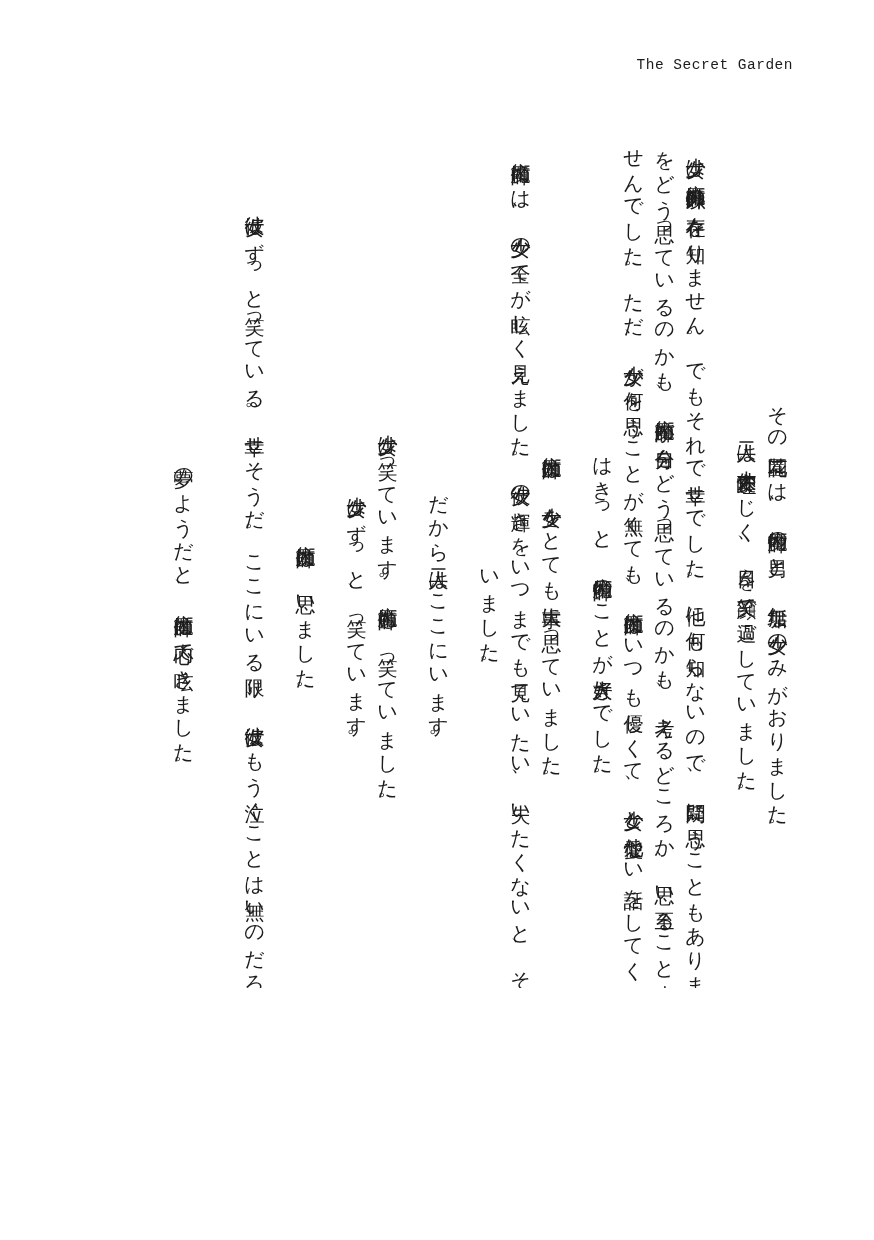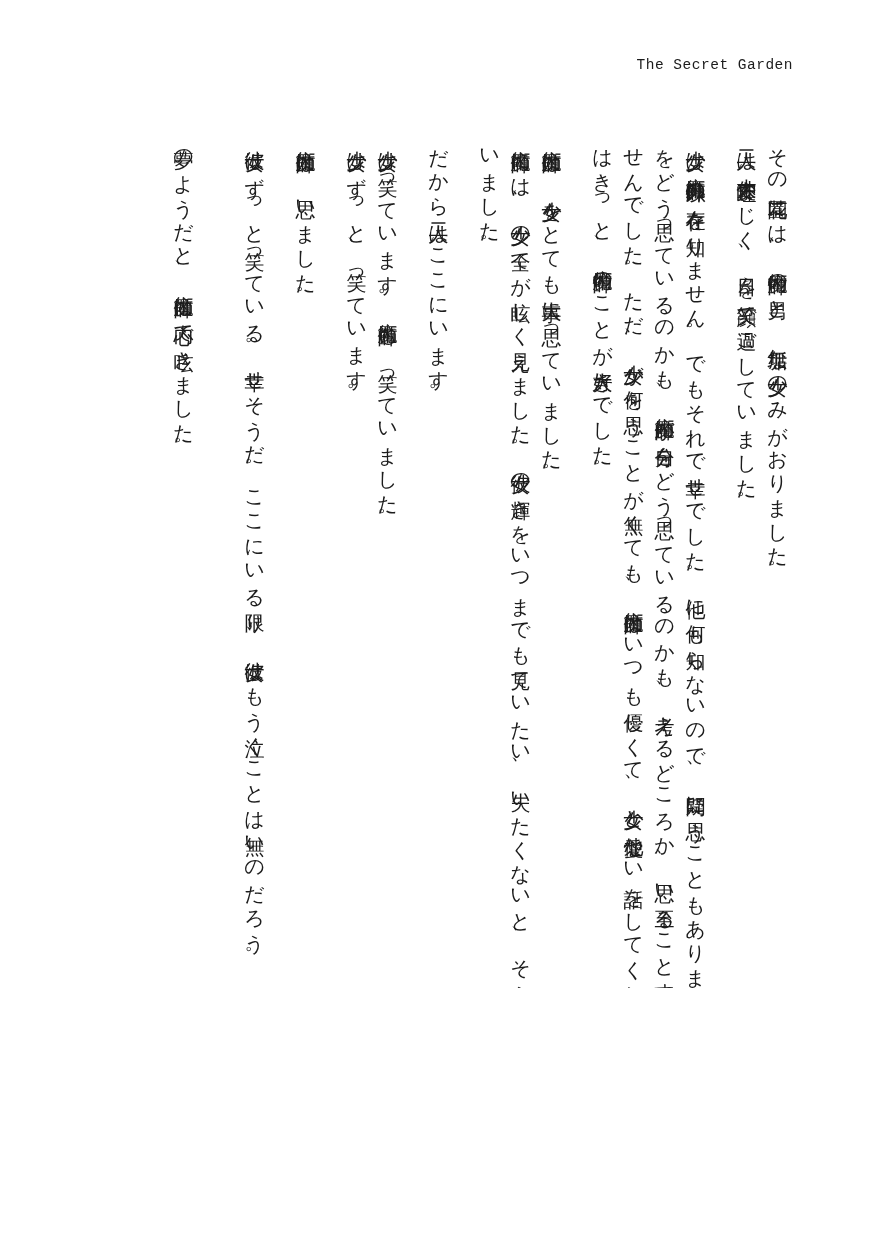--- a/index.html
+++ b/index.html
@@ -8,20 +8,21 @@
     padding: 0;
     background: #ffffff;
   }
   .page {
     position: relative;
     width: 874px;
     height: 988px;
     background: #ffffff;
     overflow: hidden;
     font-family: "DejaVu Sans", sans-serif;
+    text-align: center;
   }
   .header-title {
     position: absolute;
     top: 57px;
     right: 81px;
     font-family: "Liberation Mono", "DejaVu Sans Mono", monospace;
     font-size: 14.5px;
     letter-spacing: 0.5px;
     color: #1c1c1c;
     white-space: nowrap;

